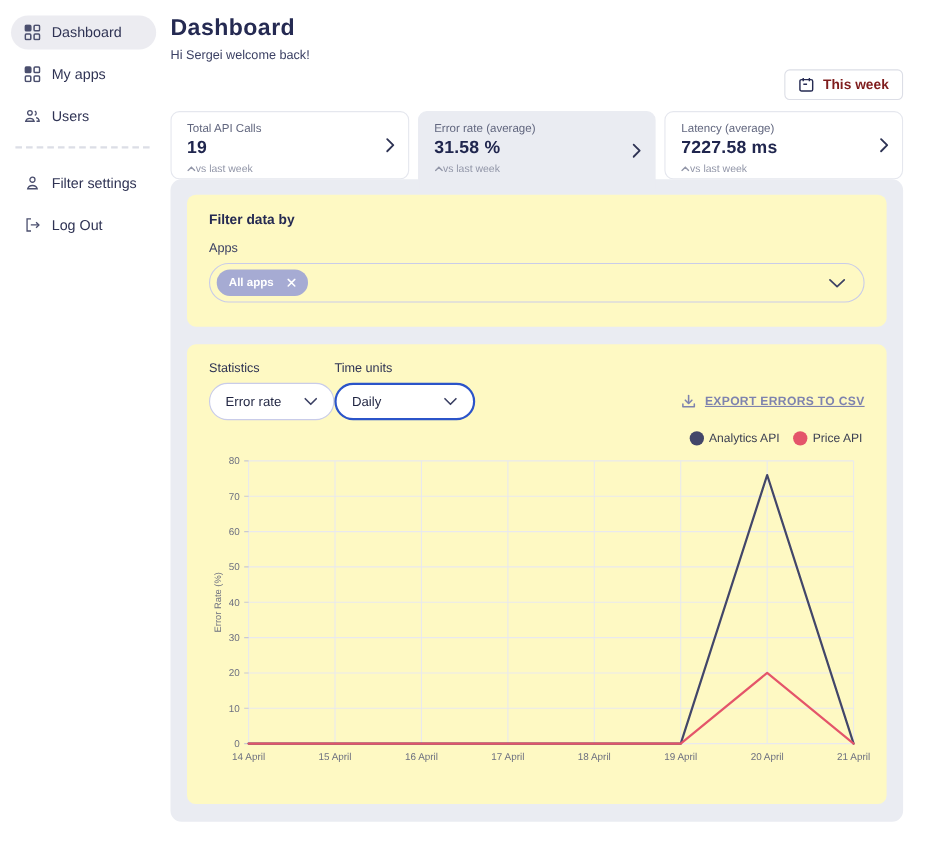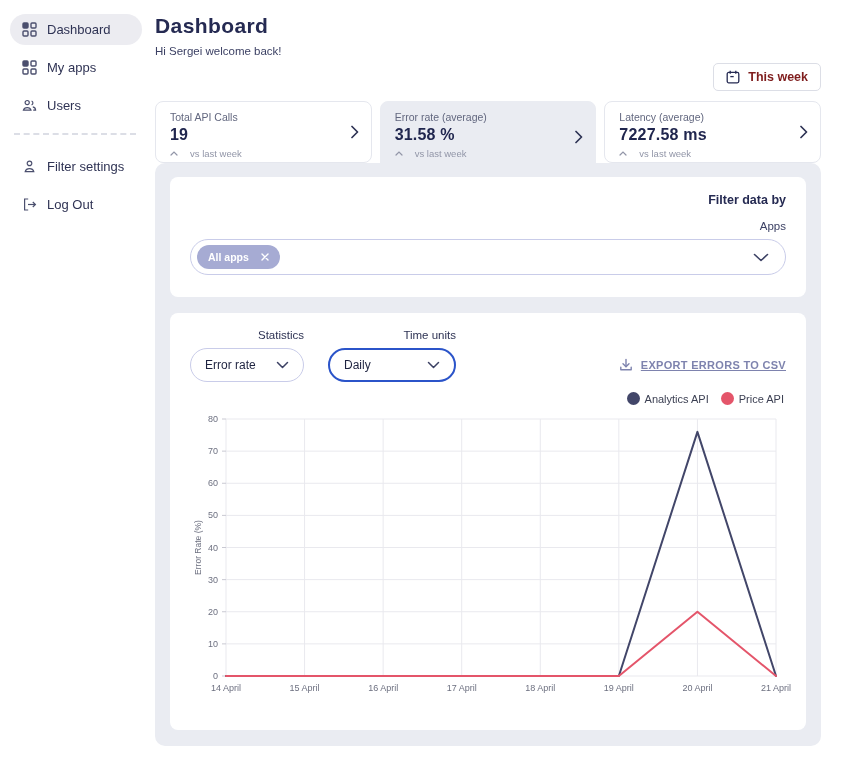--- a/index.html
+++ b/index.html
@@ -27,40 +27,40 @@
 
   
   .tabs { display:flex; gap:8px; align-items:flex-start; position:relative; z-index:1; }
   .tab-card { flex:1; background:#fff; border:1px solid #e5e7ee; border-radius:8px;
     height:62px; padding:9px 12px 9px 14px; display:flex; justify-content:space-between;
     cursor:pointer; }
   .tab-card.selected { background:#eaecf2; border-color:#eaecf2; height:72px;
     border-bottom-left-radius:0; border-bottom-right-radius:0; }
   .tab-label { font-size:10.5px; color:#62677f; }
   .tab-value { font-size:16px; font-weight:700; color:#20264e; margin-top:3px; letter-spacing:0.2px; }
-  .tab-trend { display:flex; align-items:center; gap:12px; font-size:9.5px; color:#9296a8; margin-top:4px; }
+  .tab-trend { display:flex; align-items:center; gap:0; font-size:9.5px; color:#9296a8; margin-top:4px; }
   .tab-chevron { align-self:center; display:flex; color:#2e3354; }
 
   
   .content-area { position:relative; z-index:0; margin-top:-10px; background:#eaecf2;
     border-radius:10px; padding:14px 15px 16px; }
 
-  .panel { background:#ffffff; border-radius:8px;text-align:right; }
+  .panel { background:#fef9c3; border-radius:8px; }
   .filter-panel { padding:16px 20px 22px; margin-bottom:16px; }
   .filter-heading { font-size:12.5px; font-weight:700; color:#252a52; }
   .filter-label { font-size:11.5px; color:#3c4164; margin:13px 0 7px; }
   .apps-select { display:flex; align-items:center; justify-content:space-between;
     border:1.5px solid #c9cce9; border-radius:999px; height:36px; padding:0 16px 0 6px; cursor:pointer; }
   .chip { display:flex; align-items:center; gap:12px; background:#a6abd3; color:#fff;
     border-radius:999px; font-size:10.5px; font-weight:700; padding:6px 11px; cursor:pointer; }
   .chev-down { display:flex; color:#3c4164; }
 
   
   .chart-panel { padding:16px 20px 20px; }
-  .controls-row { display:flex; gap:24px; align-items:flex-end; }
+  .controls-row { display:flex; align-items:flex-end; }
   .ctrl { display:flex; flex-direction:column; }
   .ctrl-label { font-size:11.5px; color:#2e3354; margin-bottom:7px; }
   .ctrl-select { width:114px; height:34px; border:1.5px solid #c9cce9; border-radius:999px;
     display:flex; align-items:center; justify-content:space-between; padding:0 14px;
     font-size:12px; color:#1e2340; cursor:pointer; background:#fff; }
   .ctrl-select.focused { border:2px solid #2b54c9; width:128px; }
   .export-link { margin-left:auto; display:flex; align-items:center; gap:8px;
     font-size:11px; font-weight:700; letter-spacing:0.3px; color:#7e83ae;
     cursor:pointer; align-self:center; margin-top:18px;text-decoration:underline; }
   .export-link .icn { display:flex; color:#7e83ae; }

